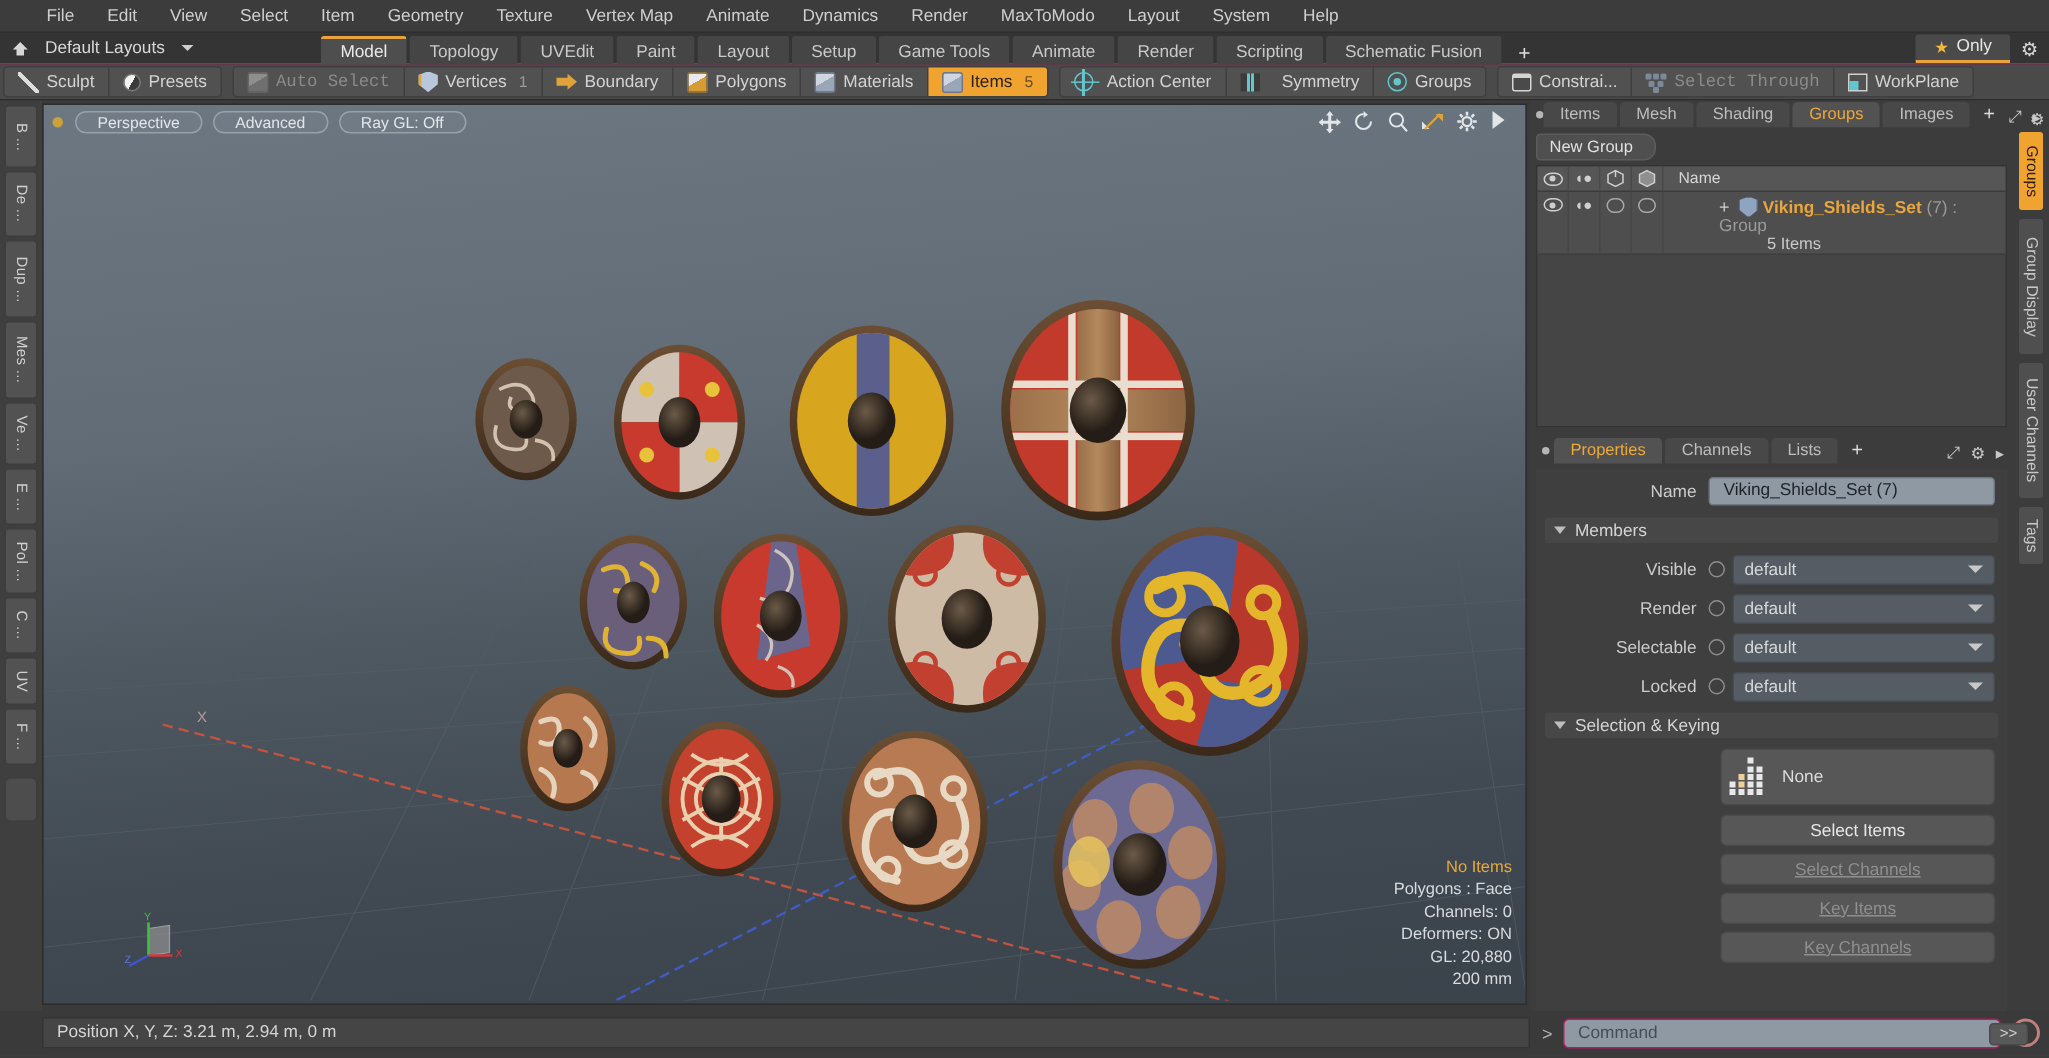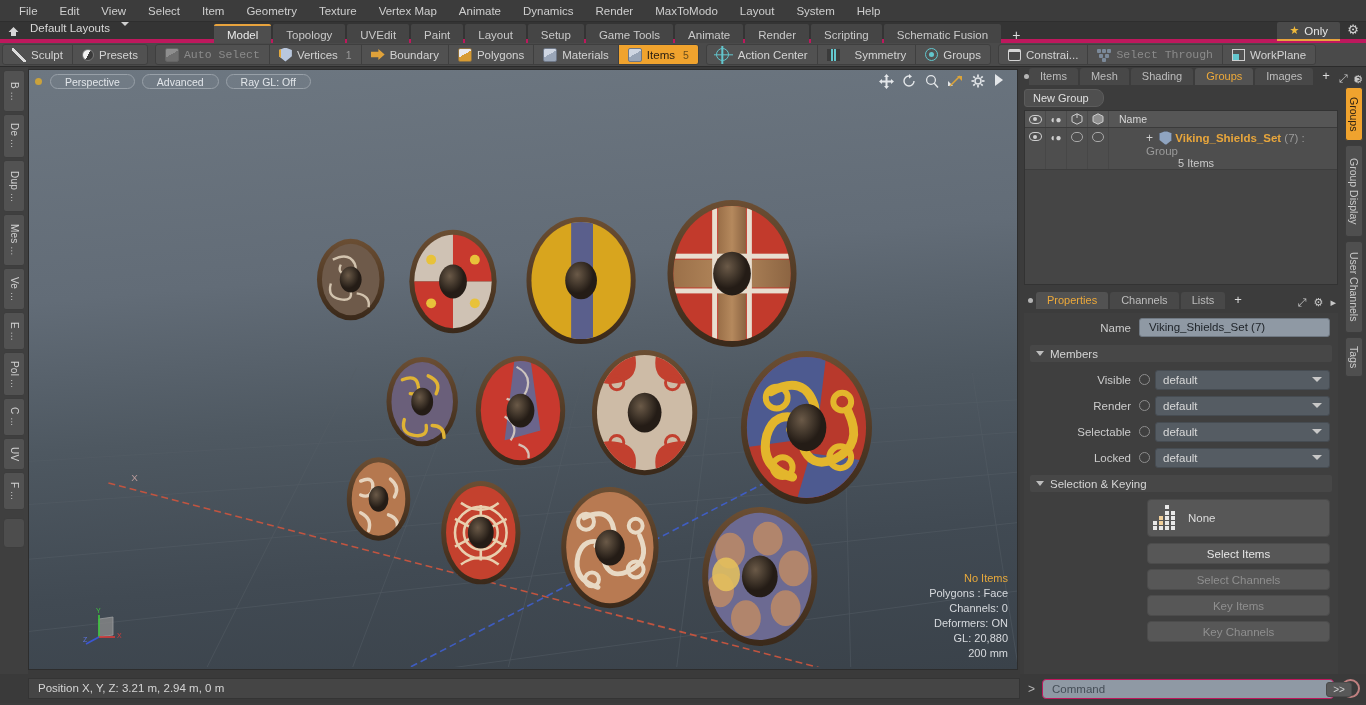--- a/index.html
+++ b/index.html
@@ -8,31 +8,31 @@
     background: #3a3a3a;
     font-family: "Liberation Sans", sans-serif;
     overflow: hidden;
     -webkit-font-smoothing: antialiased;
   }
   #app { position: relative; width: 1366px; height: 705px; background: #3c3c3c; }
 
   
   .menubar {
     height: 22px; background: #3c3c3c; display: flex; align-items: center;
-    padding-left: 8px; border-bottom: 1px solid #2e2e2e;
+    padding-left: 20px; border-bottom: 1px solid #2e2e2e;
   }
   .menubar .mi {
     color: #cfcfcf; font-size: 11.5px; padding: 2px 11px; white-space: nowrap;
     line-height: 16px;
   }
 
   
   .layoutbar {
-    height: 21px; background: #343434; display: flex; align-items: flex-start;
-    border-bottom: 4px solid #be185d;
+    height: 21px; background: #343434; display: flex; align-items: center;
+    border-bottom: 1px solid #be185d;
   }
   .homebtn {
     width: 26px; height: 19px; display:flex; align-items:center; justify-content:center;
     color:#d6d6d6; font-size: 12px;
   }
   .layout-label { color:#d8d8d8; font-size:11.5px; padding:0 6px 0 4px; }
   .caret-dn { display:inline-block; margin-left:5px; border-left:4px solid transparent;
     border-right:4px solid transparent; border-top:4px solid #cfcfcf; vertical-align: middle;}
   .tabs-row { display:flex; align-items:flex-end; height:21px; margin-left: 85px; }
   .ltab {
@@ -178,21 +178,21 @@
     display:flex; align-items:center; padding-left:6px; color:#d5d5d5; font-size:11.5px;}
   .section .tw { border-left:4px solid transparent;border-right:4px solid transparent;border-top:5px solid #bdbdbd; margin-right:6px;}
   .nonebox { margin-left:123px; margin-right:8px; height:38px; background:#575757; border:1px solid #4a4a4a;
     border-radius:4px; display:flex; align-items:center; padding-left:8px; color:#dcdcdc; font-size:11.5px; position:relative;}
   .dotgrid { width:22px;height:26px;position:relative;margin-right:10px;}
   .dotgrid i { position:absolute;width:4px;height:4px;background:#e8e8e8;}
   .dotgrid i.a { background:#f0cf9a; }
   .pbtn { margin-left:123px; margin-right:8px; height:21px; background:#575757; border:1px solid #4c4c4c;
     border-radius:4px; display:flex; align-items:center; justify-content:center;
     color:#e6e6e6; font-size:11.5px; margin-bottom:5px;}
-  .pbtn.dim { color:#8f8f8f; }
+  .pbtn.dim { color:#8f8f8f;text-decoration:underline; }
   .chevbtn { position:absolute; right:14px; bottom:8px; width:26px;height:15px; background:#585858;
     border:1px solid #4a4a4a;border-radius:3px; color:#cfcfcf; font-size:10px; display:flex;align-items:center;justify-content:center;}
   .side-vtab { width:18px; margin:0 auto 4px; border-radius:3px; border:1px solid #3d3d3d;
     background:#4f4f4f; color:#c9c9c9; font-size:10.5px; writing-mode: vertical-rl;
     display:flex; align-items:center; justify-content:center; padding:6px 0; }
   .side-vtab.active { background:#f0a32e; color:#2c2114; }
   .rtop-icons { display:flex; justify-content:flex-end; gap:6px; color:#c8c8c8; font-size:11px; padding-right:3px; height:14px;}
 
   
   .bottom { height:29px; background:#3a3a3a; display:flex; align-items:center; }

